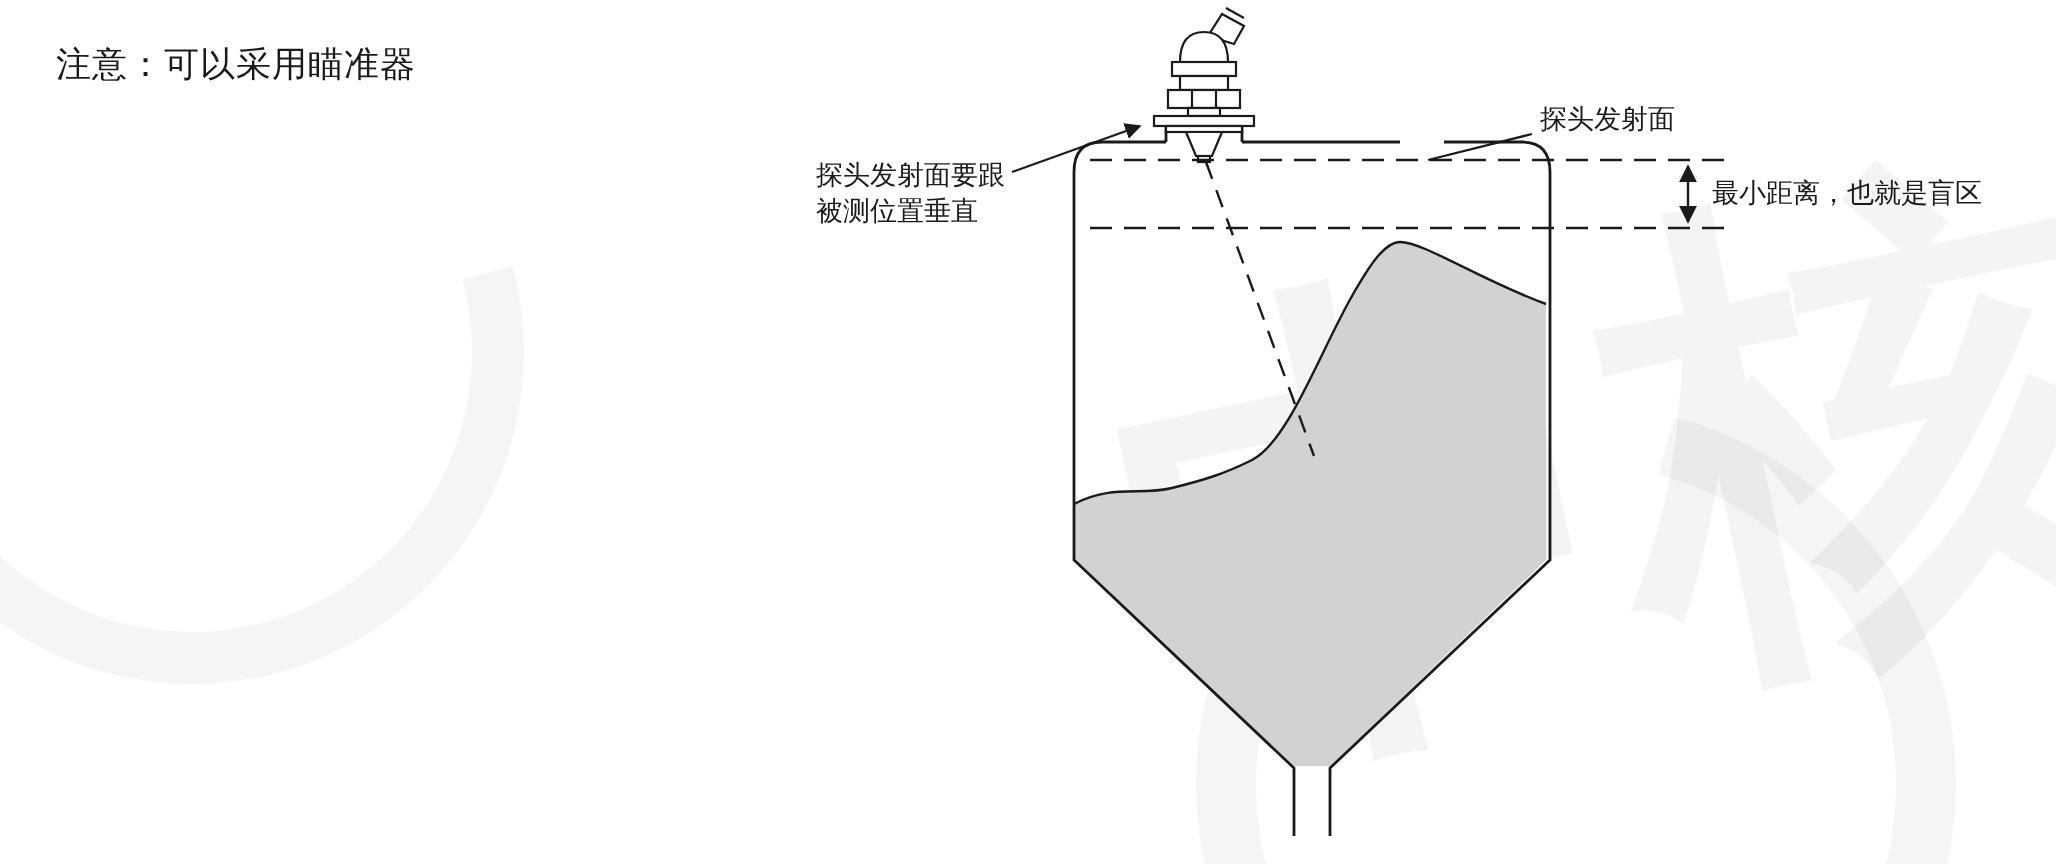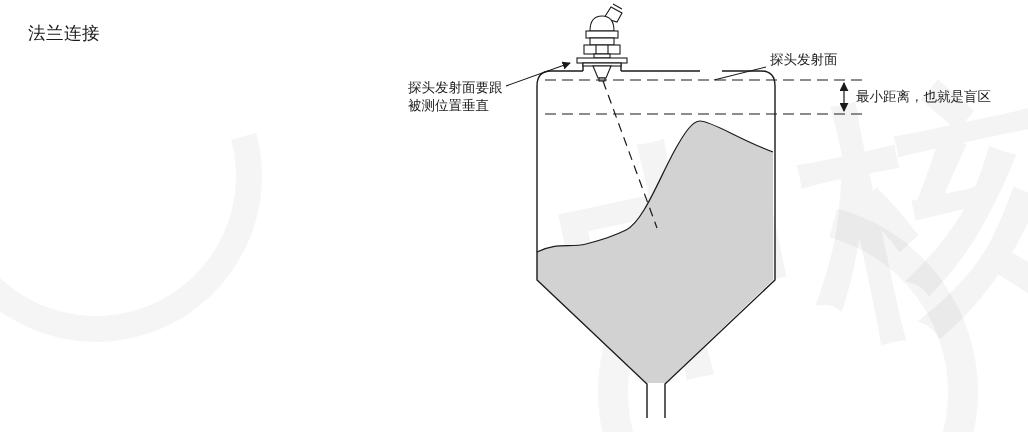--- a/index.html
+++ b/index.html
@@ -64,21 +64,21 @@
 
 <div class="page">
 
   <div class="watermark">
     <div class="wm-arc wm-arc-1"></div>
     <div class="wm-arc wm-arc-2"></div>
     <div class="wm-text">中核</div>
   </div>
 
   <div class="note">
-    <div>法兰连接</div>
+    <div>注意：可以采用瞄准器</div>
   </div>
 
   <svg class="diagram" width="1028" height="432" viewBox="0 0 1028 432">
     <defs>
       <marker id="arrowHead" viewBox="0 0 10 10" refX="9" refY="5" markerWidth="7.5" markerHeight="7.5" orient="auto-start-reverse">
         <path d="M0 0 L10 5 L0 10 z" fill="#1a1a1a"></path>
       </marker>
     </defs>
 
     <path fill="#d2d2d2" d="M537 252 C556 242 570 248 586 244 C602 240 612 237 626 230 C644 221 660 176 676 148 C684 134 692 121 700 121 C712 121 740 140 773 152 L773 280 L665 383 L647 383 L537 280 Z"></path>

